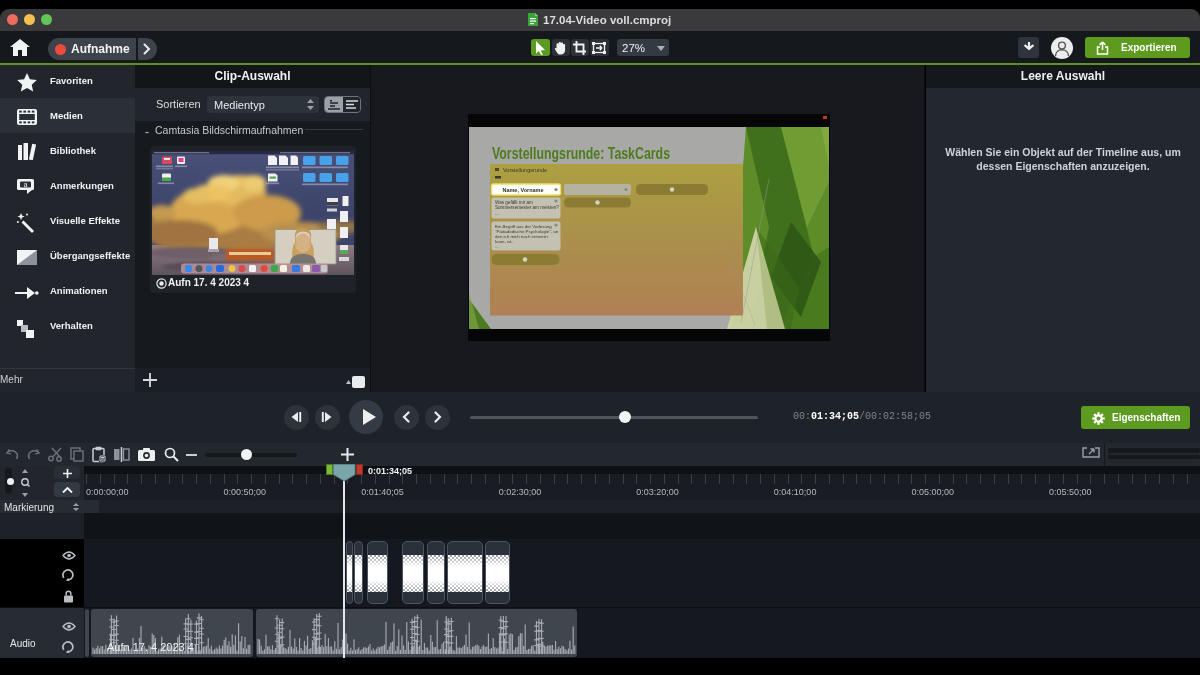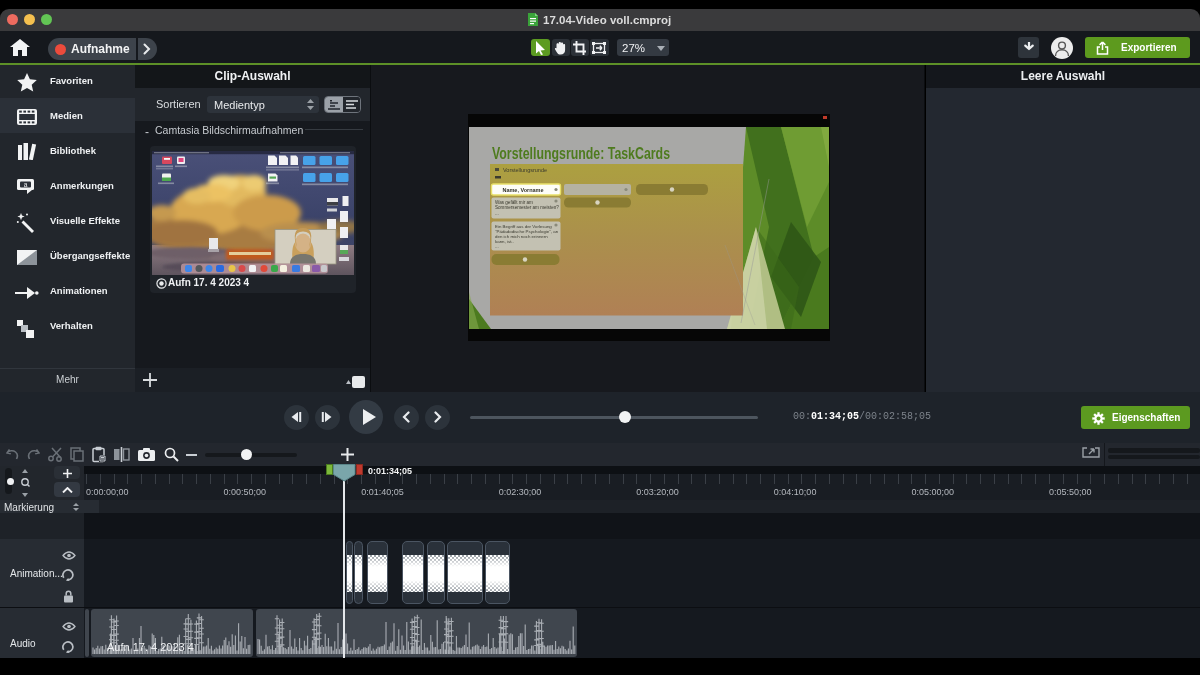--- a/index.html
+++ b/index.html
@@ -138,21 +138,21 @@
       <path d="M12 0 L20 6 L12 12 Z" fill="#f2f3f4"></path>
       <circle cx="21.8" cy="6" r="1.8" fill="#f2f3f4"></circle>
     </svg>
     <svg class="abs" style="left:17px;top:255px;" width="18" height="18" viewBox="0 0 18 18">
       <rect x="0" y="0" width="6" height="6" fill="#f2f3f4"></rect>
       <rect x="4" y="5" width="7" height="7" fill="#b9bec4"></rect>
       <rect x="9" y="10" width="8" height="8" fill="#f2f3f4"></rect>
     </svg>
   </div>
   <div class="abs" style="left:0;top:368px;width:135px;height:24px;background:#22262c;border-top:1px solid #31363d;box-sizing:border-box;">
-    <div class="abs" style="left:0;top:5px;width:135px;text-align:center;font-size:10px;color:#ccd0d4;">Mehr</div>
+    <div class="abs" style="left:0;top:5px;width:135px;text-align:left;font-size:10px;color:#ccd0d4;">Mehr</div>
   </div>
 
   <div class="abs" style="left:135px;top:65px;width:235px;height:327px;background:#16191e;">
     <div class="abs" style="left:0;top:0;width:235px;height:23px;background:#131619;">
       <div class="abs" style="left:0;top:4px;width:235px;text-align:center;font-size:12px;font-weight:bold;color:#f0f2f4;">Clip-Auswahl</div>
     </div>
     <div class="abs" style="left:0;top:23px;width:235px;height:33px;background:#22262c;">
       <div class="abs" style="left:21px;top:9.5px;font-size:11px;color:#dadde0;">Sortieren</div>
       <div class="abs" style="left:72px;top:8px;width:112px;height:17px;background:#2d333b;border-radius:3px;">
         <div class="abs" style="left:7px;top:2.5px;font-size:11px;color:#e8eaec;">Medientyp</div>
@@ -377,20 +377,21 @@
         <path d="M300 52 L272 196" stroke="#97979a" stroke-width="0.8" fill="none" opacity="0.6"></path>
         <path d="M256 118 L286 198" stroke="#9a9a98" stroke-width="0.6" fill="none" opacity="0.55"></path>
       </svg>
     </div>
   </div>
 
   <div class="abs" style="left:926px;top:65px;width:306px;height:327px;background:#232830;">
     <div class="abs" style="left:0;top:0;width:274px;height:23px;background:#14171c;">
       <div class="abs" style="left:0;top:4px;width:274px;text-align:center;font-size:12px;font-weight:bold;color:#eceef0;">Leere Auswahl</div>
     </div>
+    <div class="abs" style="left:0;top:81px;width:274px;text-align:center;font-size:10.5px;font-weight:bold;color:#ced3d8;line-height:13.5px;white-space:nowrap;">Wählen Sie ein Objekt auf der Timeline aus, um<br>dessen Eigenschaften anzuzeigen.</div>
   </div>
 
   <div class="abs" style="left:0;top:392px;width:1200px;height:51px;background:#1e232a;">
     <div class="abs" style="left:283.5px;top:12.5px;width:25px;height:25px;border-radius:50%;background:#2c333b;"></div>
     <svg class="abs" style="left:290px;top:19px;" width="12" height="12" viewBox="0 0 12 12">
         <path d="M8 1 V11 L1.5 6 Z" fill="#e8ebee"></path>
         <rect x="9.2" y="1" width="2" height="10" fill="#e8ebee"></rect>
       </svg>
     <div class="abs" style="left:314.5px;top:12.5px;width:25px;height:25px;border-radius:50%;background:#2c333b;"></div>
     <svg class="abs" style="left:321px;top:19px;" width="12" height="12" viewBox="0 0 12 12">
@@ -513,23 +514,20 @@
     <svg class="abs" style="left:73px;top:3px;" width="6" height="8" viewBox="0 0 6 8">
         <path d="M0 3 L3 0 L6 3 Z" fill="#9aa0a6"></path>
         <path d="M0 5 L3 8 L6 5 Z" fill="#9aa0a6"></path>
       </svg>
   </div>
 
   <div class="abs" style="left:84px;top:513px;width:1116px;height:26px;background:#101318;"></div>
   <div class="abs" style="left:0;top:513px;width:84px;height:26px;background:#1e2228;"></div>
 
   <div class="abs" style="left:84px;top:539px;width:1116px;height:68px;background:#15191f;"></div>
-  <div class="abs" style="left:0;top:539px;width:84px;height:68px;background:#272c33;">
-    <div class="abs" style="left:10px;top:28.5px;font-size:10px;color:#e4e7ea;">Animation...</div>
-  </div>
   <div class="abs" style="left:0;top:607px;width:1200px;height:1px;background:#0c0e12;"></div>
 
   <div class="abs" style="left:84px;top:608px;width:1116px;height:50px;background:#15191f;"></div>
   <div class="abs" style="left:0;top:608px;width:84px;height:50px;background:#272c33;">
     <div class="abs" style="left:10px;top:29.5px;font-size:10px;color:#e4e7ea;">Audio</div>
   </div>
   <div id="trackicons">
       <div class="abs" style="left:62px;top:546px;"><svg width="14" height="9" viewBox="0 0 14 9">
           <path d="M1 4.5 Q7 -2.5 13 4.5 Q7 11.5 1 4.5 Z" fill="none" stroke="#b9bec4" stroke-width="1.3"></path>
           <circle cx="7" cy="4.5" r="1.8" fill="#b9bec4"></circle>

